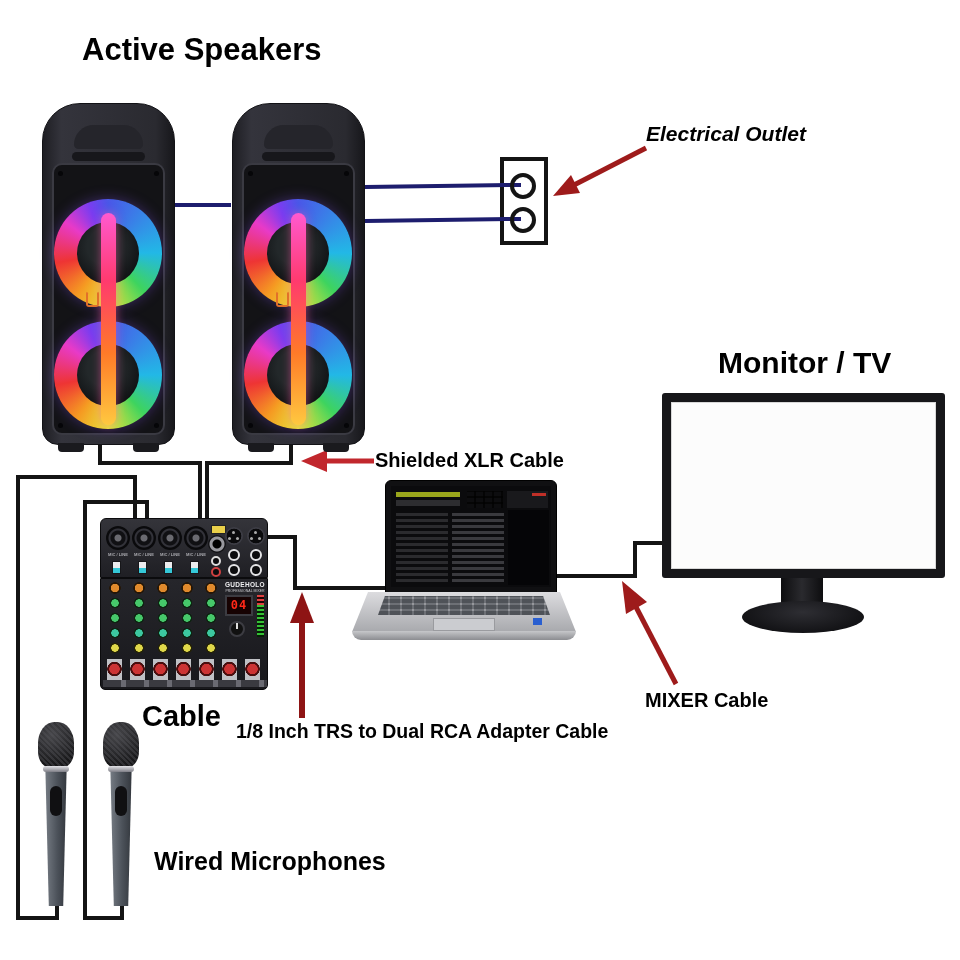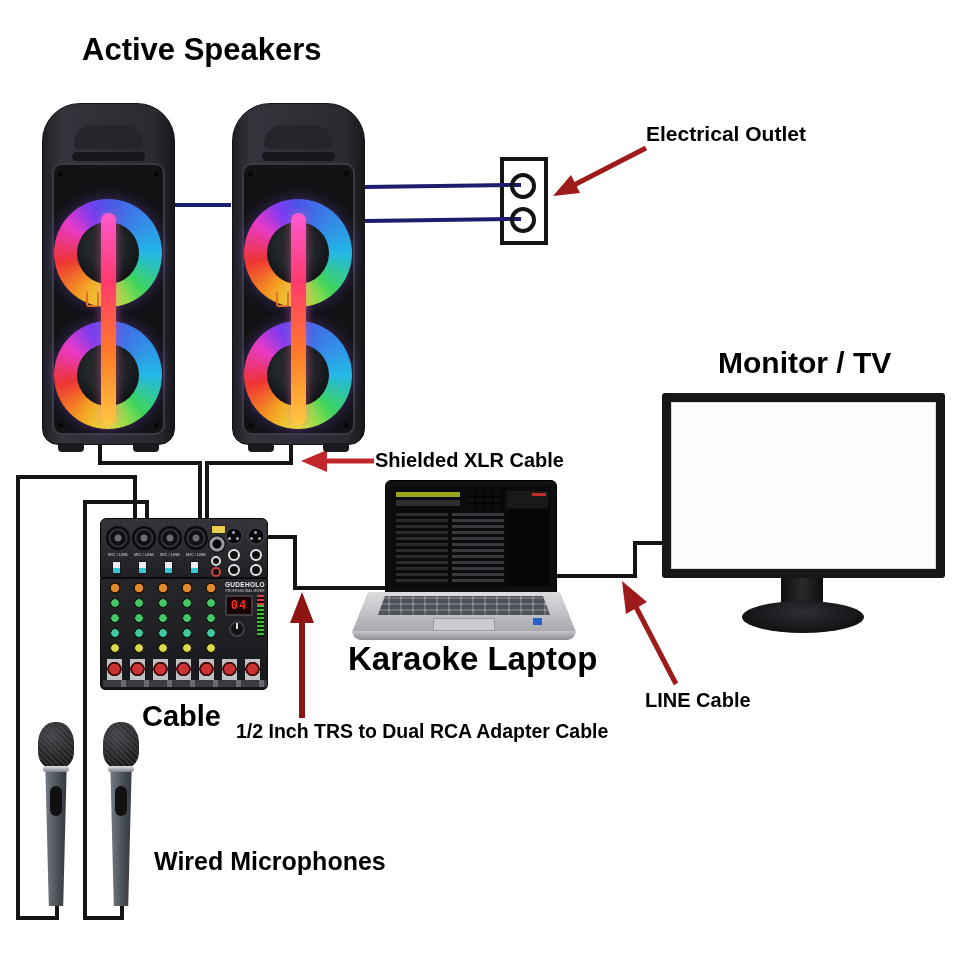--- a/index.html
+++ b/index.html
@@ -2,21 +2,21 @@
 <html style="--wire: #141414; --power_wire: #1d1d6e; --arrow_bright: #c1272d; --arrow_dark: #9e1b1b; --arrow_trs: #8e1414; --speaker_handle: #e2702a;"><head>
 <meta charset="utf-8">
 <style>
   html,body{margin:0;padding:0;background:#fff;width:960px;height:960px;overflow:hidden;
     font-family:"Liberation Sans","DejaVu Sans",sans-serif;}
   .stage{position:relative;width:960px;height:960px;background:#fff;}
 
   
   .lbl{position:absolute;font-weight:bold;color:#000000;white-space:nowrap;line-height:1.1;}
   .lbl-active{left:82px;top:33px;font-size:31px;}
-  .lbl-outlet{left:646px;top:122px;font-size:21px;}
+  .lbl-outlet{left:646px;top:122px;font-size:21px;font-style:italic;}
   .lbl-monitor{left:718px;top:346px;font-size:30px;}
   .lbl-xlr{left:375px;top:449px;font-size:20px;}
   .lbl-laptop{left:348px;top:641px;font-size:33px;}
   .lbl-mixer{left:142px;top:701px;font-size:29px;}
   .lbl-trs{left:236px;top:721px;font-size:19.5px;}
   .lbl-hdmi{left:645px;top:689px;font-size:20px;}
   .lbl-mics{left:154px;top:848px;font-size:25px;}
 
   
   svg.wiring{position:absolute;left:0;top:0;width:960px;height:960px;}
@@ -334,19 +334,18 @@
     <div class="mic-body"></div>
     <div class="mic-head"></div>
     <div class="mic-ring"></div>
     <div class="mic-button"></div>
   </div>
 
   <div class="lbl lbl-active">Active Speakers</div>
   <div class="lbl lbl-outlet">Electrical Outlet</div>
   <div class="lbl lbl-monitor">Monitor / TV</div>
   <div class="lbl lbl-xlr">Shielded XLR Cable</div>
-  <div class="lbl lbl-laptop">Karaoke Laptop</div>
   <div class="lbl lbl-mixer">Cable</div>
-  <div class="lbl lbl-trs">1/2 Inch TRS to Dual RCA Adapter Cable</div>
-  <div class="lbl lbl-hdmi">LINE Cable</div>
+  <div class="lbl lbl-trs">1/8 Inch TRS to Dual RCA Adapter Cable</div>
+  <div class="lbl lbl-hdmi">MIXER Cable</div>
   <div class="lbl lbl-mics">Wired Microphones</div>
 
 </div>
 
 </body></html>

